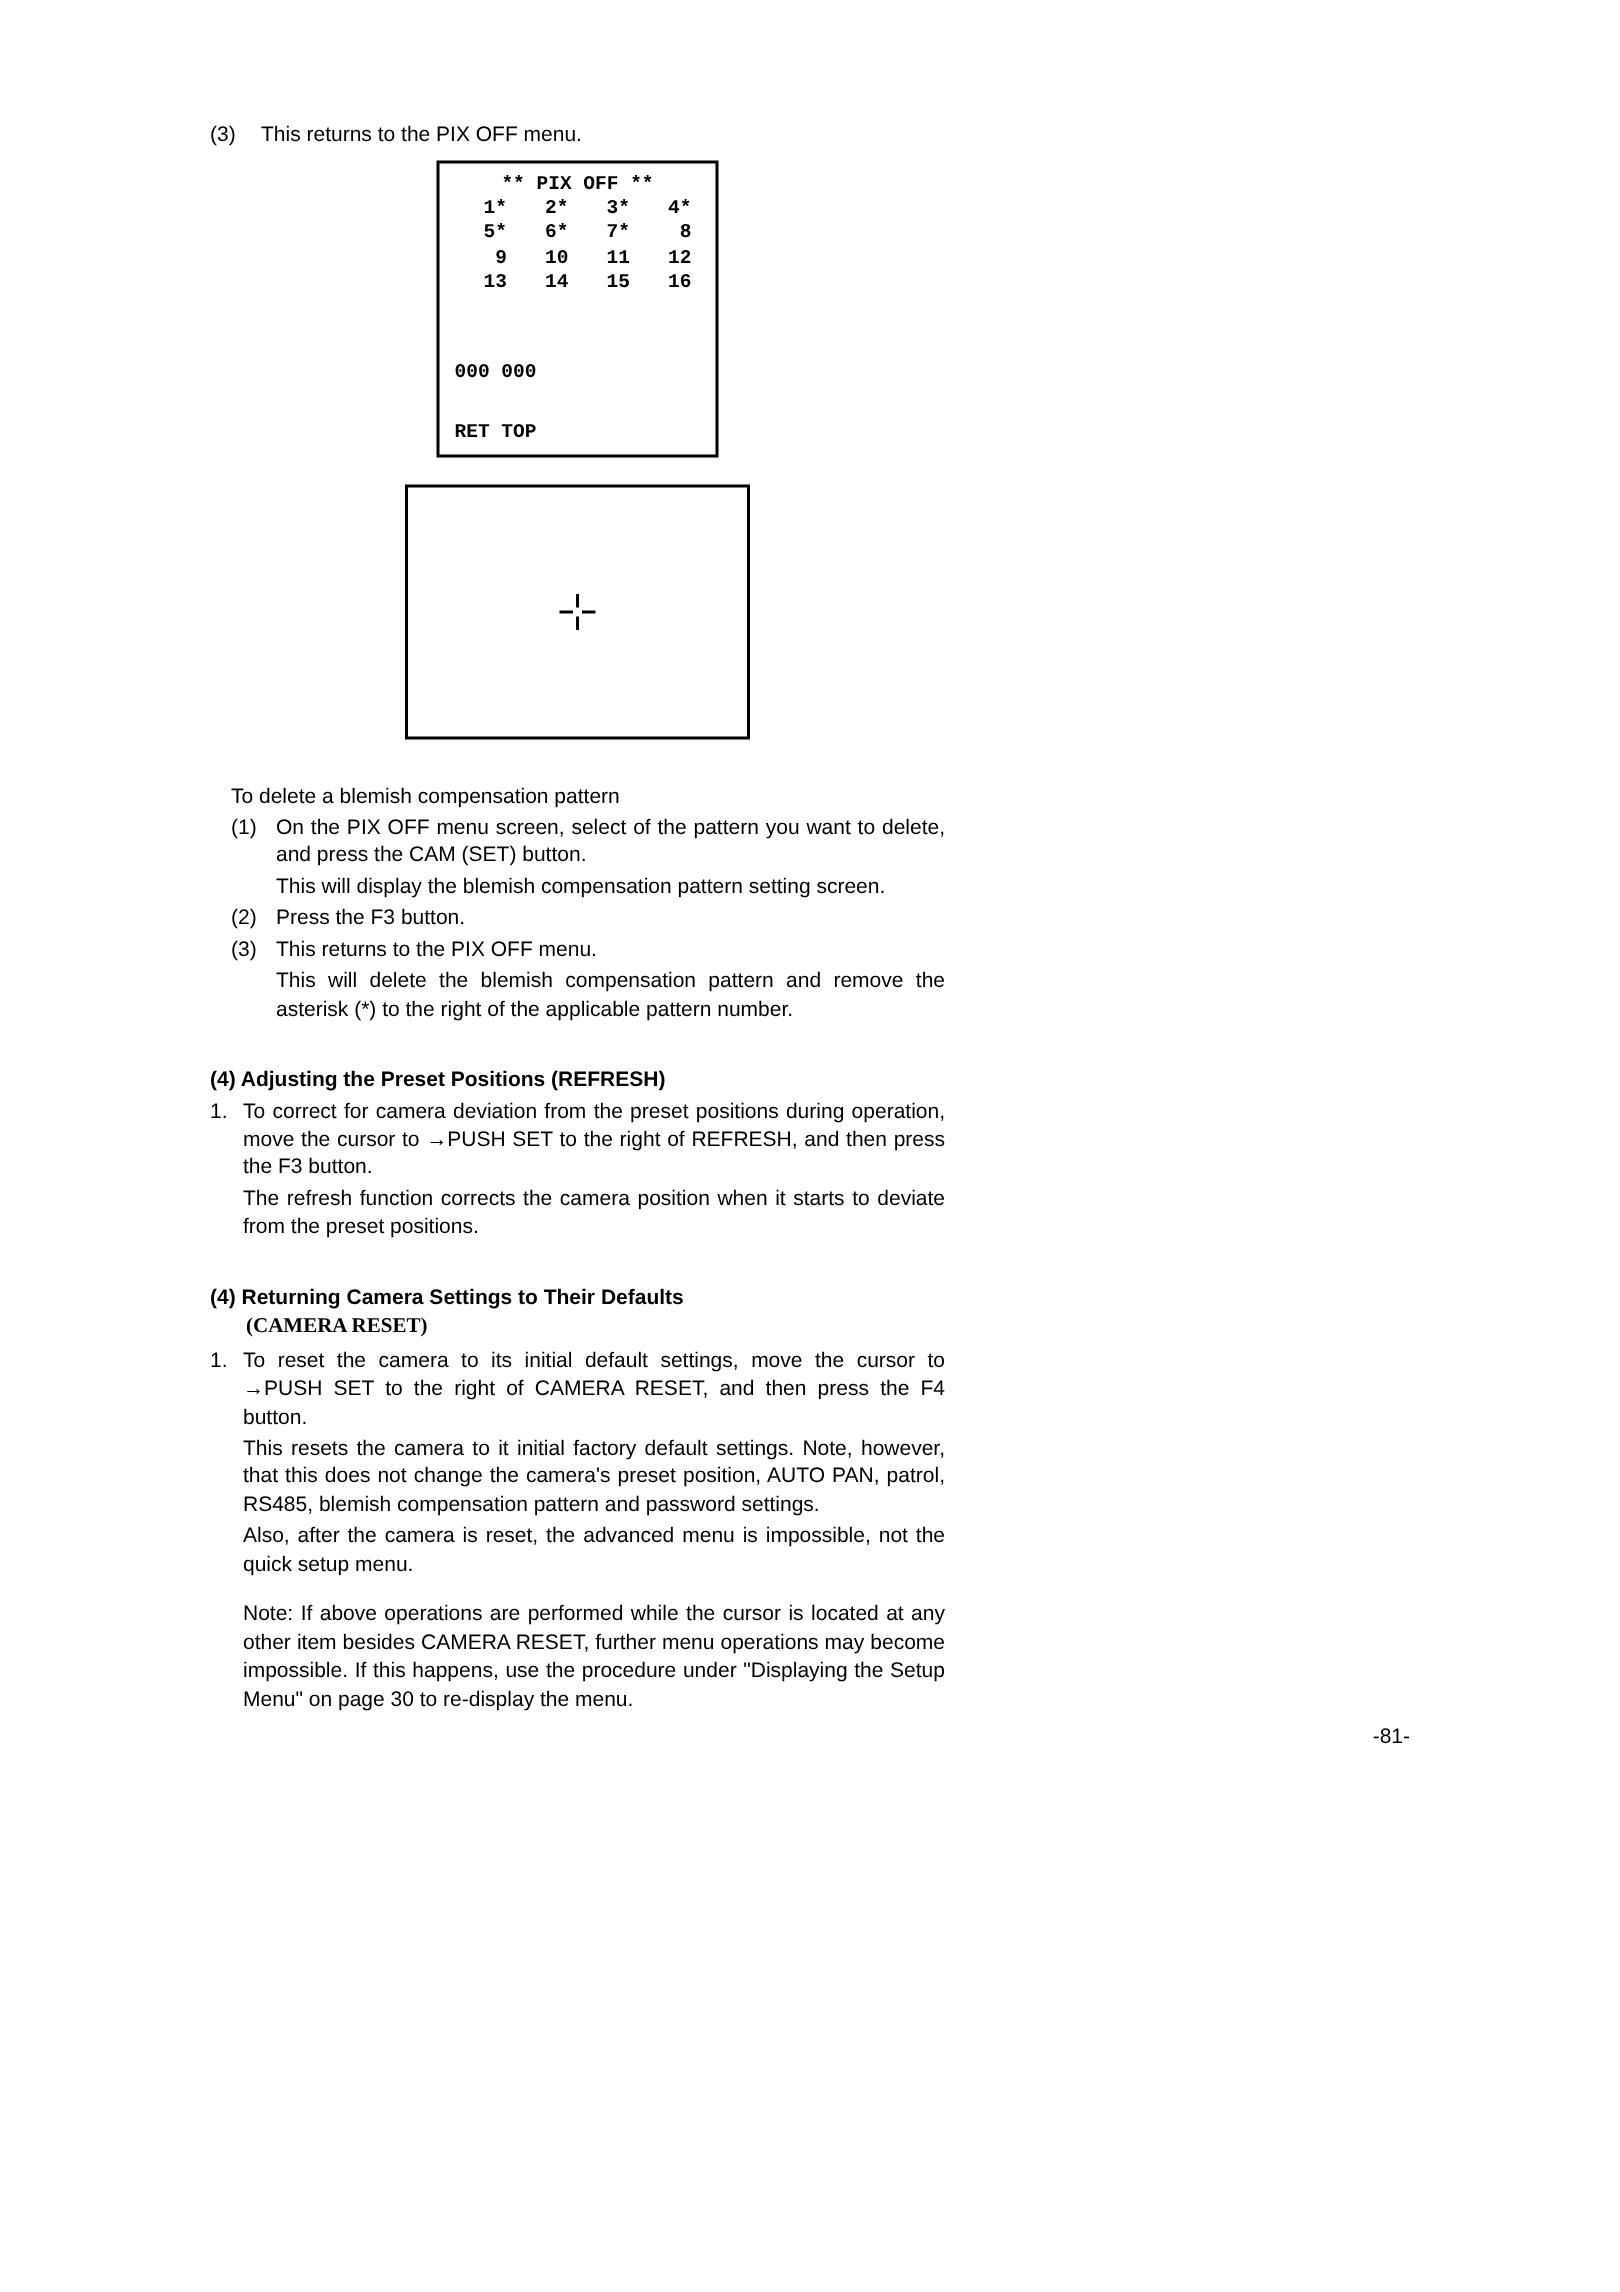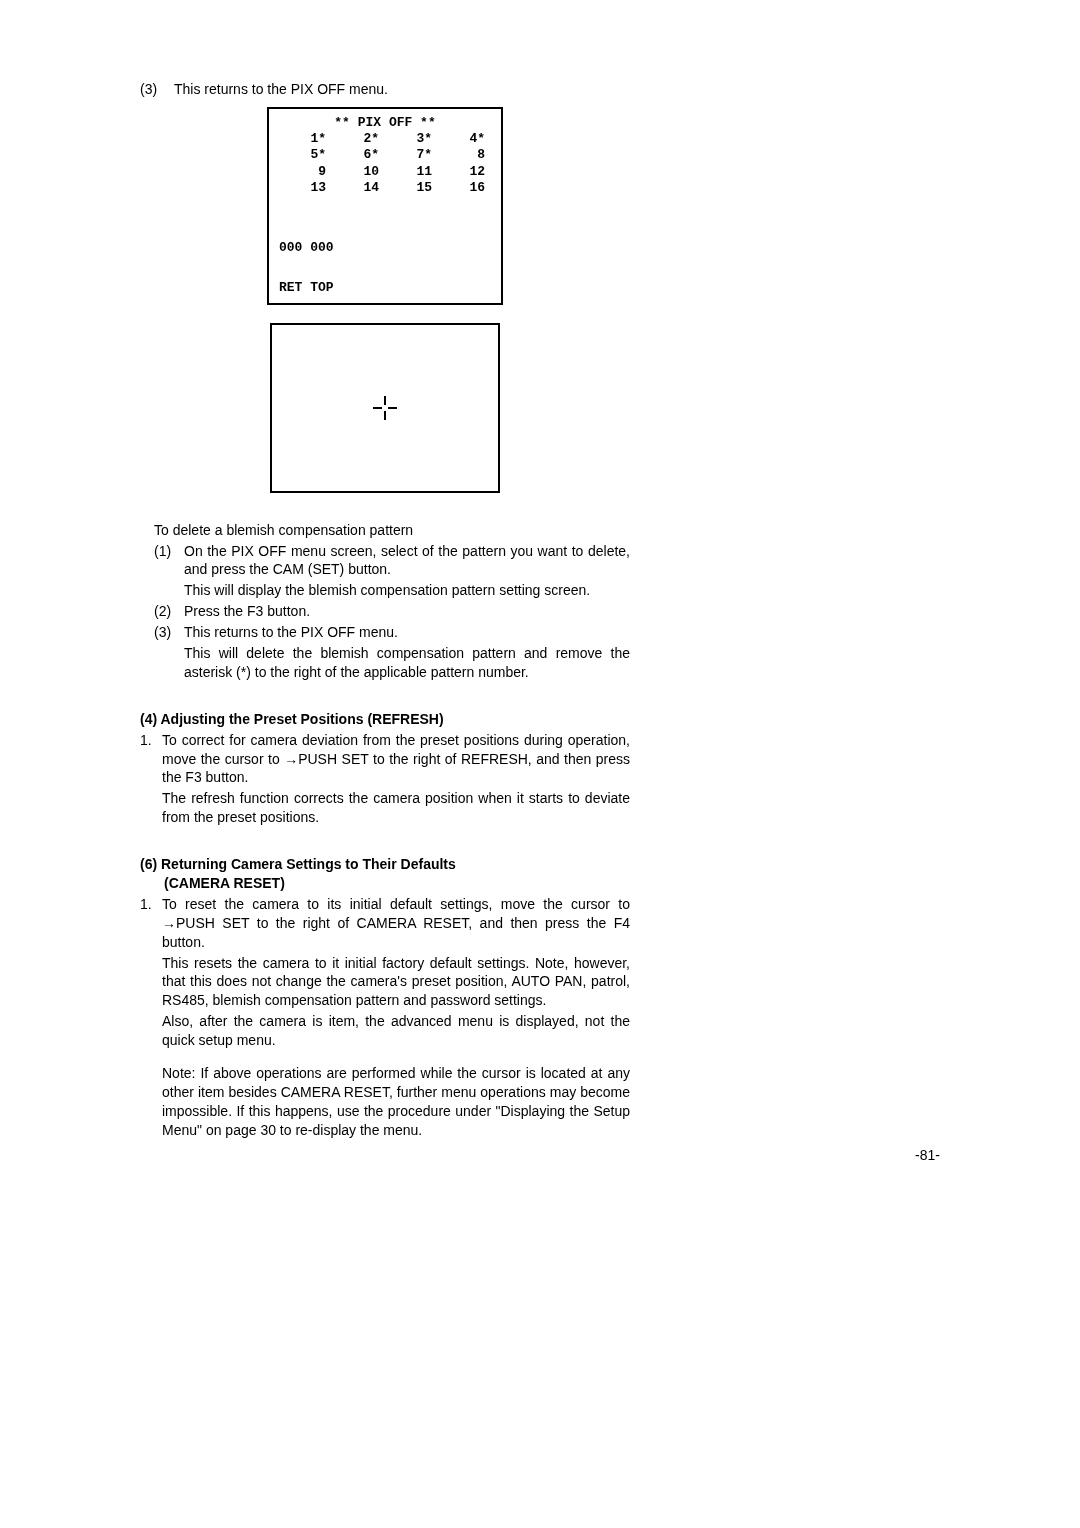--- a/index.html
+++ b/index.html
@@ -11,21 +11,21 @@
       padding: 80px 140px 40px 140px;
       color: #000;
       font-size: 14px;
       line-height: 1.35;
     }
     .content { width: 490px; }
     .item-3 { display: flex; margin-bottom: 6px; }
     .item-3 .num { width: 34px; flex-shrink: 0; }
     .item-3 .txt { text-align: justify; flex: 1; }
     .monobox {
-      width: 236px;
+      width: 188px;
       margin: 8px auto 12px auto;
       border: 2px solid #000;
       padding: 6px 10px 6px 10px;
       font-family: "Courier New", monospace;
       font-size: 13px;
       font-weight: bold;
       line-height: 1.25;
     }
     .monobox .title { text-align: center; }
     .mono-row { display: flex; }
@@ -136,29 +136,29 @@
   <div class="section-h">(4) Adjusting the Preset Positions (REFRESH)</div>
   <div class="body-item">
     <div class="num">1.</div>
     <div class="txt">
       <span>To correct for camera deviation from the preset positions during operation, move the cursor to →PUSH SET to the right of REFRESH, and then press the F3 button.</span>
       <div class="para-after">The refresh function corrects the camera position when it starts to deviate from the preset positions.</div>
     </div>
   </div>
 
   <div class="section-h">
-    <span>(6) Returning Camera Settings to Their Defaults</span><br>
-    <span style="padding-left:24px;">(CAMERA RESET)</span>
+    <span>(4) Returning Camera Settings to Their Defaults</span><br>
+    <span style="padding-left:24px;font-family:Liberation Serif, serif;">(CAMERA RESET)</span>
   </div>
   <div class="body-item">
     <div class="num">1.</div>
     <div class="txt">
       <span>To reset the camera to its initial default settings, move the cursor to →PUSH SET to the right of CAMERA RESET, and then press the F4 button.</span>
       <div class="para-after">This resets the camera to it initial factory default settings. Note, however, that this does not change the camera's preset position, AUTO PAN, patrol, RS485, blemish compensation pattern and password settings.</div>
-      <div class="para-after">Also, after the camera is item, the advanced menu is displayed, not the quick setup menu.</div>
+      <div class="para-after">Also, after the camera is reset, the advanced menu is impossible, not the quick setup menu.</div>
     </div>
   </div>
 
   <div class="note-block">
     <span class="bold">Note:</span><span> If above operations are performed while the cursor is located at any other item besides CAMERA RESET, further menu operations may become impossible. If this happens, use the procedure under "Displaying the Setup Menu" on page 30 to re-display the menu.</span>
   </div>
 
 </div>
 
 <div class="pagenum">-81-</div>

